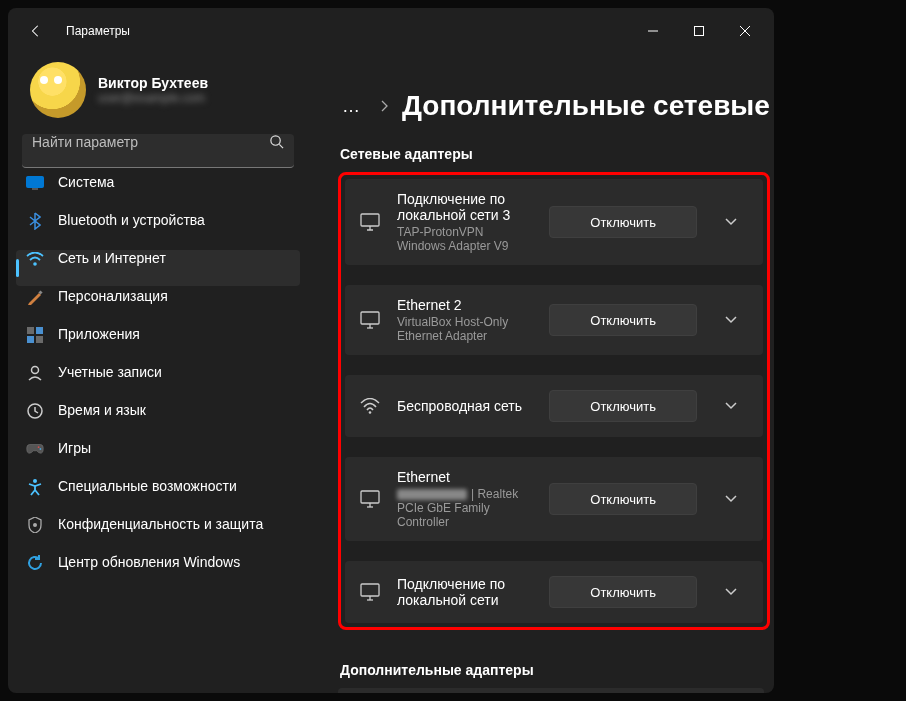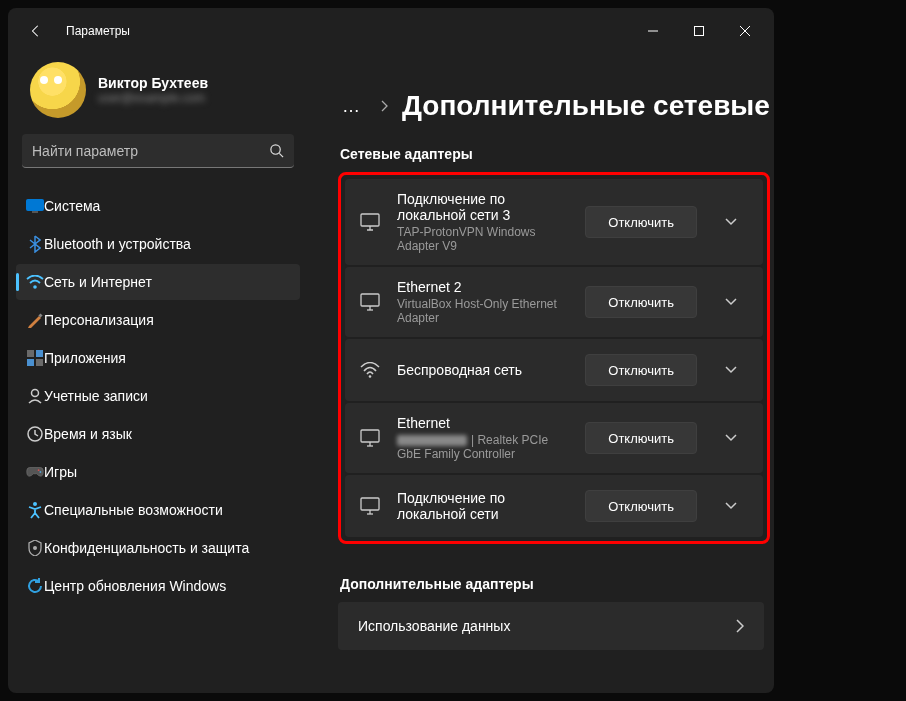--- a/index.html
+++ b/index.html
@@ -10,41 +10,41 @@
   .titlebar .title { font-size: 12px; color: #fff; }
   .win-controls { margin-left: auto; display: flex; }
   .win-btn { width: 46px; height: 32px; display:flex; align-items:center; justify-content:center; }
   .body { display: flex; flex: 1; overflow: hidden; }
   .sidebar { width: 300px; padding: 0 8px 8px 8px; display:flex; flex-direction:column; overflow:hidden;}
   .profile { display:flex; align-items:center; padding: 8px 8px 16px 14px; gap: 12px;}
   .avatar { width: 56px; height: 56px; border-radius: 50%; background: radial-gradient(circle at 40% 35%, #ffe066 0 28%, #f7d64a 29% 55%, #c59a2a 56% 100%); position:relative; overflow:hidden; flex-shrink:0;}
   .avatar::after{content:"";position:absolute;left:10px;top:14px;width:8px;height:8px;background:#fff;border-radius:50%;box-shadow:14px 0 0 #fff;}
   .profile-name { font-size: 14px; font-weight:600;}
   .profile-sub { font-size: 12px; color:#888; filter: blur(3px);}
-  .search { display:flex; align-items:center; background:#2d2d2d; border-bottom:1px solid #777; border-radius:4px; height:34px; padding: 0 10px; margin: 0 6px 20px 6px;}
+  .search { display:flex; align-items:flex-start; background:#2d2d2d; border-bottom:1px solid #777; border-radius:4px; height:34px; padding: 0 10px; margin: 0 6px 6px 6px;}
   .search input { flex:1; background:transparent; border:none; outline:none; color:#fff; font-size:14px;}
   .search input::placeholder{color:#bdbdbd;}
   .nav { display:flex; flex-direction:column; gap:2px; }
-  .nav-item { display:flex; align-items:center; height:36px; padding: 0 10px; border-radius:4px; font-size:14px; position:relative; }
+  .nav-item { display:flex; height:36px; padding: 0 10px; border-radius:4px; font-size:14px; position:relative; gap:14px;}
   .nav-item.selected { background:#2d2d2d; }
   .nav-item.selected::before { content:""; position:absolute; left:0; top:9px; bottom:9px; width:3px; background:#4cc2ff; border-radius:2px;}
   .nav-icon { width:18px; height:18px; display:flex; align-items:center; justify-content:center; flex-shrink:0;}
   .content { flex:1; overflow:hidden; padding: 0 0 0 30px; display:flex; flex-direction:column;}
   .header { display:flex; align-items:center; gap: 14px; padding-top: 36px; padding-bottom: 18px;}
   .header .dots { font-size:18px; letter-spacing:2px; color:#fff; padding:2px 4px;}
   .header .chev { font-size:12px; color:#bbb;}
   .header h1 { font-size: 28px; font-weight:600; white-space:nowrap;}
   .section-title { font-size:14px; font-weight:700; margin: 6px 0 10px 2px;}
-  .adapter-group { border: 3px solid #ff0000; border-radius: 8px; padding: 4px; display:flex; flex-direction:column; gap:2px; margin-right:4px;}
+  .adapter-group { border: 3px solid #ff0000; border-radius: 8px; padding: 4px; display:flex; flex-direction:column; gap:20px; margin-right:4px;}
   .card { background:#2b2b2b; border-radius:4px; display:flex; align-items:center; padding: 12px 14px; gap:16px; min-height:62px;}
   .card .adapter-icon { width:22px; flex-shrink:0; display:flex; align-items:center; justify-content:center;}
   .card .info { flex:1; min-width:0;}
   .card .info .name { font-size:14px;}
   .card .info .sub { font-size:12px; color:#9a9a9a; margin-top:2px;}
-  .btn { background:#373737; border:1px solid #3f3f3f; border-radius:4px; height:32px; padding: 0 22px; font-size:13px; color:#fff; display:flex; align-items:center; justify-content:center;}
+  .btn { background:#373737; border:1px solid #3f3f3f; border-radius:4px; height:32px; padding: 0 40px; font-size:13px; color:#fff; display:flex; align-items:center; justify-content:center;}
   .expand { width:36px; display:flex; align-items:center; justify-content:center;}
   .more-section { margin-top: 26px; margin-right:10px;}
   .card-simple { background:#2b2b2b; border-radius:4px; display:flex; align-items:center; padding: 16px 20px; font-size:14px; justify-content:space-between;}
   svg { display:block;}
   .blur-chip { display:inline-block; width:70px; height:11px; background:#888; border-radius:2px; filter:blur(2px); vertical-align:middle; margin-right:4px;}
 </style>
 </head>
 <body>
 
 <div class="window">

